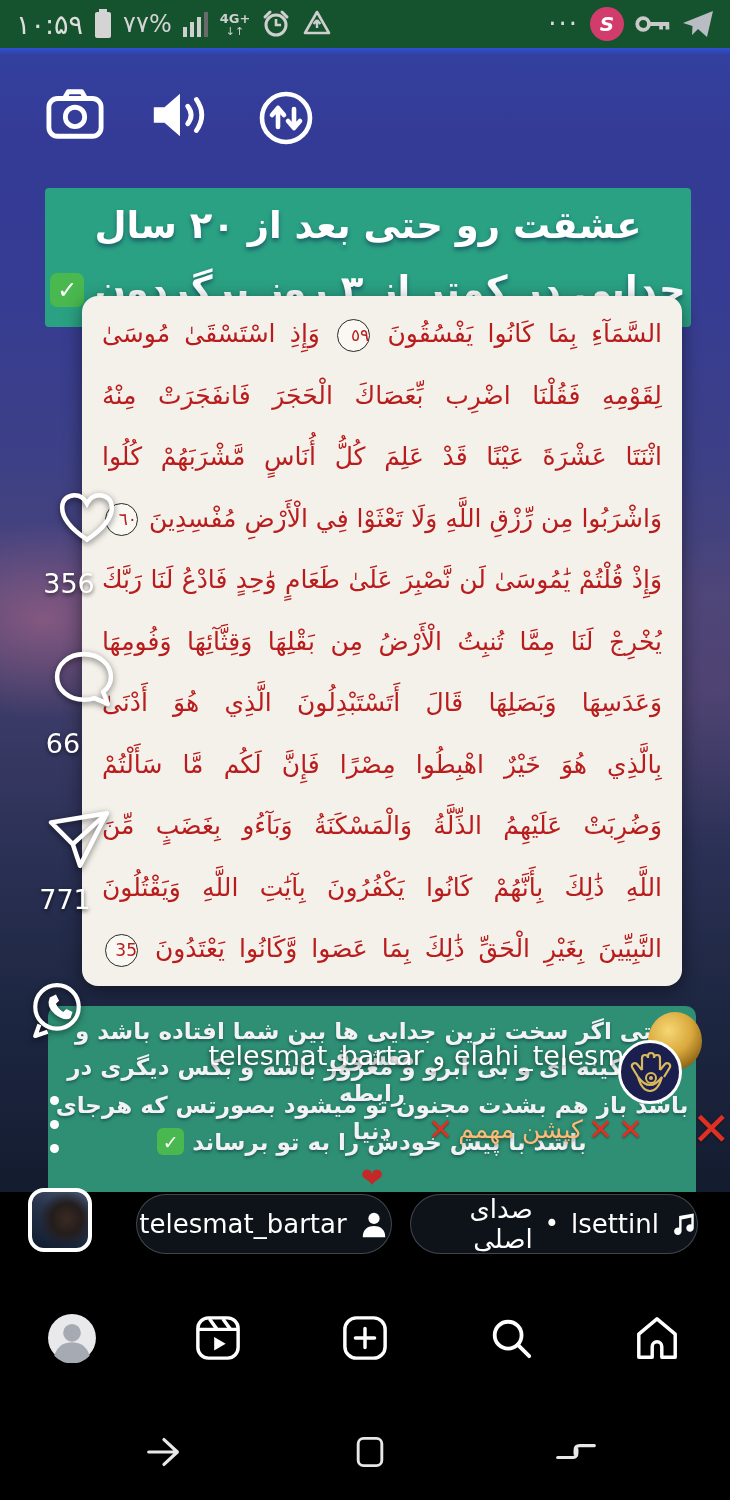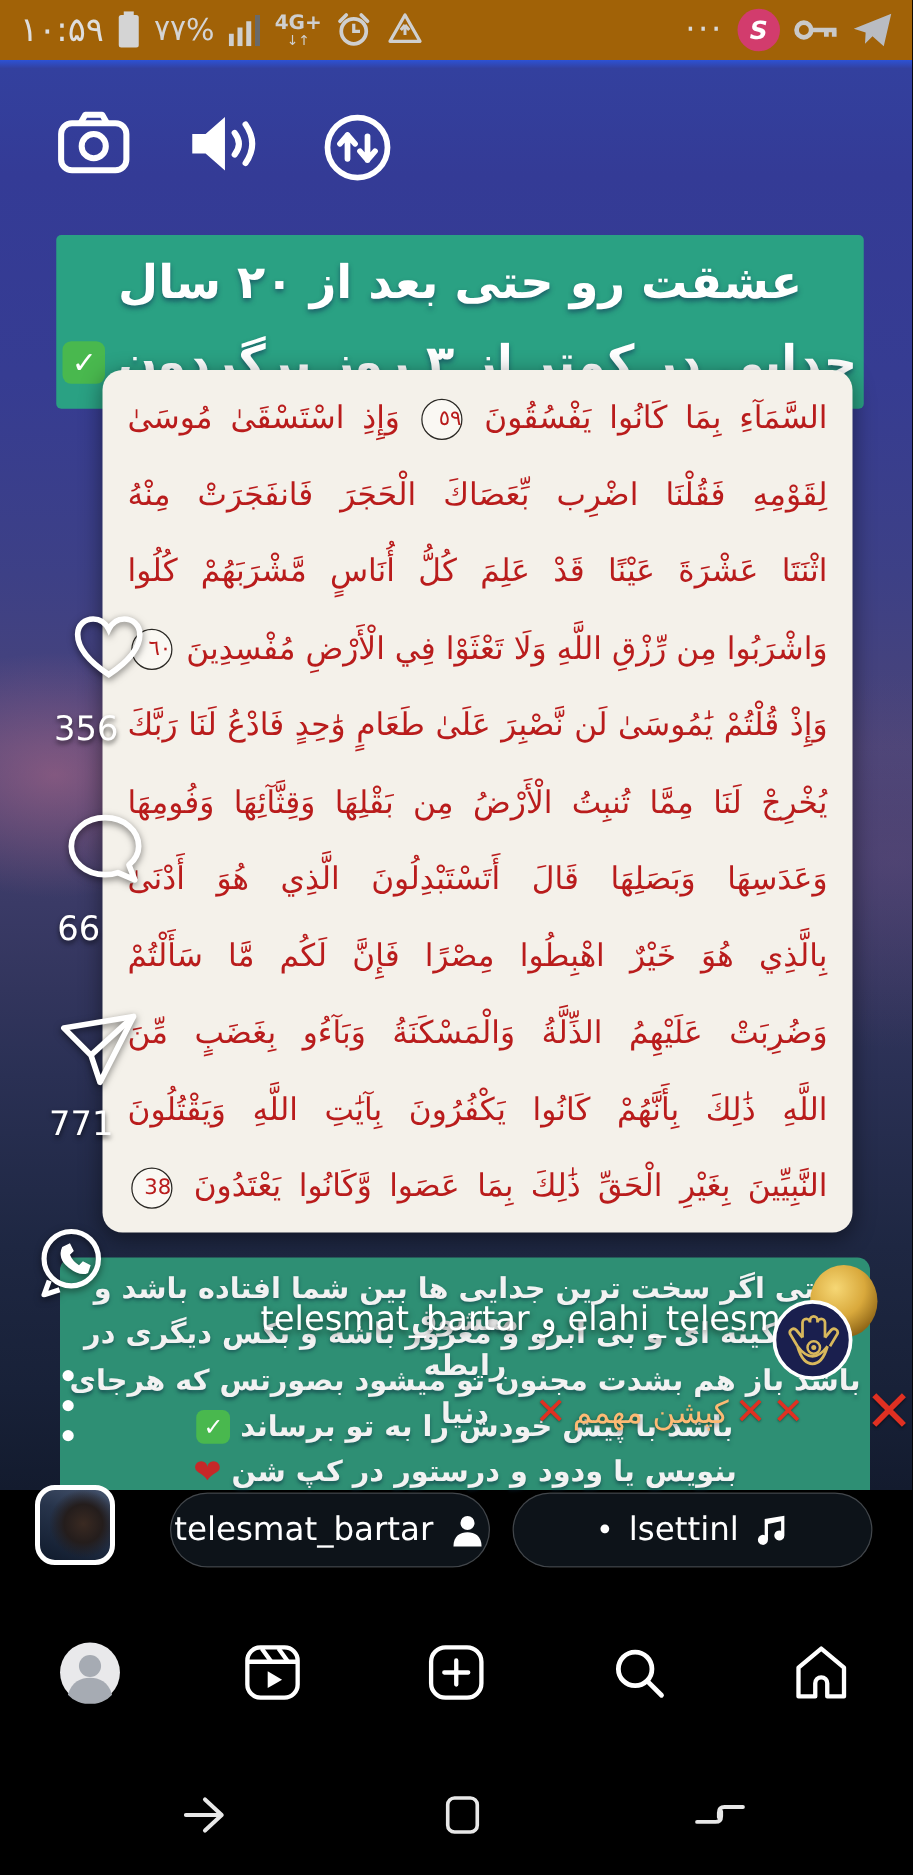--- a/index.html
+++ b/index.html
@@ -4,27 +4,27 @@
 <style>
   html,body{margin:0;padding:0;background:#000;}
   *{box-sizing:border-box;}
   .screen{
     position:relative;width:730px;height:1500px;background:#000;overflow:hidden;
     font-family:"DejaVu Sans",sans-serif;color:#fff;
   }
   .abs{position:absolute;}
 
   
-  .statusbar{position:absolute;top:0;left:0;width:730px;height:48px;background:#a16207;
+  .statusbar{position:absolute;top:0;left:0;width:730px;height:48px;background:#14532d;
     display:flex;align-items:center;justify-content:space-between;padding:0 16px;}
   .sb-left,.sb-right{display:flex;align-items:center;gap:11px;}
   .sb-time{font-size:27px;color:#dedede;letter-spacing:1px;}
   .sb-text{font-size:24px;color:#d4d4d4;}
   .sb-net{display:flex;flex-direction:column;align-items:center;line-height:1;color:#cfcfcf;}
-  .sb-net .g{font-size:16px;font-weight:bold;}
+  .sb-net .g{font-size:13px;font-weight:bold;}
   .sb-net .arr{font-size:11px;margin-top:1px;}
   .sb-dots{font-size:26px;color:#d9d9d9;letter-spacing:2px;}
   .pinkapp{width:34px;height:34px;border-radius:50%;background:var(--c-pink-badge,#d23c6d);
     display:flex;align-items:center;justify-content:center;color:#fff;font-size:20px;font-weight:bold;font-style:italic;}
 
   
   .story{position:absolute;top:48px;left:0;width:730px;height:1144px;
     background:
       radial-gradient(ellipse 210px 140px at 6% 50%, rgba(190,110,140,.50), rgba(190,110,140,0) 70%),
       radial-gradient(ellipse 260px 200px at 98% 56%, rgba(110,80,130,.35), rgba(110,80,130,0) 75%),
@@ -180,21 +180,21 @@
     <div class="quran-line">السَّمَآءِ بِمَا كَانُوا يَفْسُقُونَ <span class="vmark">٥٩</span>  وَإِذِ اسْتَسْقَىٰ مُوسَىٰ</div>
     <div class="quran-line">لِقَوْمِهِ فَقُلْنَا اضْرِب بِّعَصَاكَ الْحَجَرَ فَانفَجَرَتْ مِنْهُ</div>
     <div class="quran-line">اثْنَتَا عَشْرَةَ عَيْنًا قَدْ عَلِمَ كُلُّ أُنَاسٍ مَّشْرَبَهُمْ كُلُوا</div>
     <div class="quran-line">وَاشْرَبُوا مِن رِّزْقِ اللَّهِ وَلَا تَعْثَوْا فِي الْأَرْضِ مُفْسِدِينَ <span class="vmark">٦٠</span></div>
     <div class="quran-line">وَإِذْ قُلْتُمْ يَٰمُوسَىٰ لَن نَّصْبِرَ عَلَىٰ طَعَامٍ وَٰحِدٍ فَادْعُ لَنَا رَبَّكَ</div>
     <div class="quran-line">يُخْرِجْ لَنَا مِمَّا تُنبِتُ الْأَرْضُ مِن بَقْلِهَا وَقِثَّآئِهَا وَفُومِهَا</div>
     <div class="quran-line">وَعَدَسِهَا وَبَصَلِهَا قَالَ أَتَسْتَبْدِلُونَ الَّذِي هُوَ أَدْنَىٰ</div>
     <div class="quran-line">بِالَّذِي هُوَ خَيْرٌ اهْبِطُوا مِصْرًا فَإِنَّ لَكُم مَّا سَأَلْتُمْ</div>
     <div class="quran-line">وَضُرِبَتْ عَلَيْهِمُ الذِّلَّةُ وَالْمَسْكَنَةُ وَبَآءُو بِغَضَبٍ مِّنَ</div>
     <div class="quran-line">اللَّهِ ذَٰلِكَ بِأَنَّهُمْ كَانُوا يَكْفُرُونَ بِآيَٰتِ اللَّهِ وَيَقْتُلُونَ</div>
-    <div class="quran-line">النَّبِيِّينَ بِغَيْرِ الْحَقِّ ذَٰلِكَ بِمَا عَصَوا وَّكَانُوا يَعْتَدُونَ <span class="vmark">38</span></div>
+    <div class="quran-line">النَّبِيِّينَ بِغَيْرِ الْحَقِّ ذَٰلِكَ بِمَا عَصَوا وَّكَانُوا يَعْتَدُونَ <span class="vmark">35</span></div>
   </div>
 
   <div class="rail-icon" style="left:58px;top:492px;">
     <svg width="58" height="54" viewBox="0 0 56 52">
         <path d="M28 46 C10 34 4 24 4 15 C4 7 10 3 16 3 C22 3 26 7 28 11 C30 7 34 3 40 3 C46 3 52 7 52 15 C52 24 46 34 28 46 Z" fill="none" stroke="#fff" stroke-width="4.4"></path>
       </svg>
   </div>
   <div class="rail-count" style="left:26px;top:568px;">356</div>
 
   <div class="rail-icon" style="left:52px;top:650px;">
@@ -220,21 +220,20 @@
       <span>شما کینه ای و بی ابرو و مغرور باشه و بکس دیگری در رابطه</span>
     </div>
   <div class="cap-line" style="top:1092px;">
       <span>باشد باز هم بشدت مجنون تو میشود بصورتس که هرجای دنیا</span>
     </div>
   <div class="cap-line" style="top:1128px;">
     <span>باشد با پیش خودش را به تو برساند</span>
     <span class="cap-check">✓</span>
   </div>
   <div class="cap-line" style="top:1162px;">
-    <span>بنویس یا ودود و درستور در کپ شن</span>
     <span class="cap-heart">❤</span>
   </div>
 
   <div class="abs" style="left:28px;top:980px;filter:drop-shadow(0 2px 3px rgba(0,0,0,.5));">
     <svg width="58" height="58" viewBox="0 0 56 56">
         <circle cx="28" cy="26" r="21" fill="none" stroke="#fff" stroke-width="4"></circle>
         <path d="M11 43 L7 54 L19 50" fill="none" stroke="#fff" stroke-width="4" stroke-linejoin="round"></path>
         <path d="M21 17 q-4 9 5 16 q9 7 15 4 l2 -6 -6 -3 -3 3 q-5 -3 -7 -8 l3 -3 -3 -6 z" fill="#fff"></path>
       </svg>
   </div>
@@ -273,20 +272,21 @@
         <circle cx="16" cy="10" r="6" fill="#fff"></circle>
         <path d="M4 30 C4 21 10 18 16 18 C22 18 28 21 28 30 Z" fill="#fff"></path>
       </svg>
   </div>
   <div class="pill pill-audio">
     <svg width="28" height="28" viewBox="0 0 32 32">
         <path d="M10 6 L28 3 V21 a4.6 4.6 0 1 1 -3 -4.3 V8 L13 10.6 V25 a4.6 4.6 0 1 1 -3 -4.3 Z" fill="#fff"></path>
       </svg>
     <span class="pill-text">lsettinl</span>
     <span class="pill-text audio-dot">•</span>
+    <span class="pill-text">صدای اصلی</span>
   </div>
 
   <div class="ignav-item" style="left:40px;">
     <svg width="50" height="50" viewBox="0 0 48 48">
         <circle cx="24" cy="24" r="23" fill="#e9e9eb"></circle>
         <circle cx="24" cy="19" r="8.5" fill="#a6abb3"></circle>
         <path d="M7 41 C10 31 17 28 24 28 C31 28 38 31 41 41 A23 23 0 0 1 7 41 Z" fill="#a6abb3"></path>
       </svg>
   </div>
   <div class="ignav-item" style="left:186px;">

